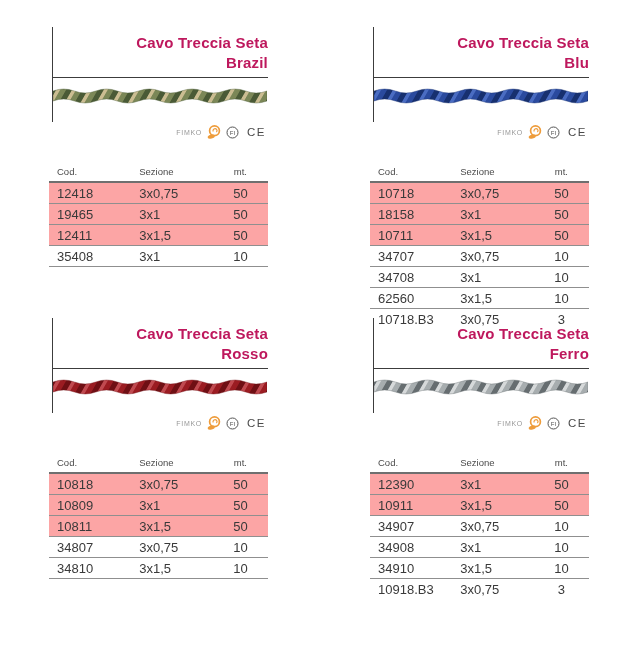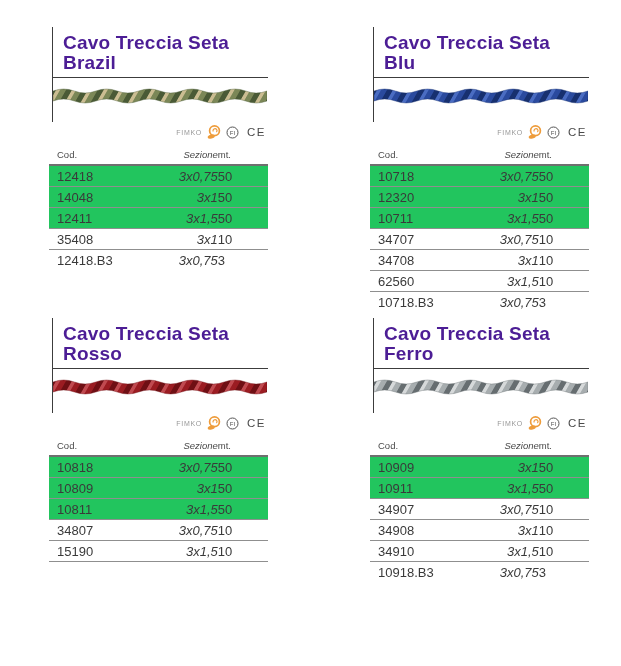--- a/index.html
+++ b/index.html
@@ -9,35 +9,35 @@
     -webkit-font-smoothing:antialiased;
   }
   .panel{position:absolute;width:219px;}
   .panel.p0{left:49px;top:27px;}
   .panel.p1{left:370px;top:27px;}
   .panel.p2{left:49px;top:318px;}
   .panel.p3{left:370px;top:318px;}
 
   .head{margin-left:3px;border-left:1.5px solid #3c3c3c;padding-bottom:15px;}
   .title-block{padding:6px 0 4px 10px;border-bottom:1.5px solid #3c3c3c;}
-  .title{font-size:19px;line-height:20px;color:#4c1d95;font-weight:600;letter-spacing:.2px;}
+  .title{font-size:15px;line-height:20px;color:#be185d;font-weight:600;letter-spacing:.2px;text-align:right;}
 
   .cable{display:block;margin-top:7px;width:214px;height:22px;}
 
   .certs{display:flex;justify-content:flex-end;align-items:center;gap:4px;height:18px;margin-top:1px;padding-right:2px;}
   .fimko{font-size:7px;letter-spacing:.7px;color:#989898;}
   .ce{font-size:11.5px;color:#4a4a4a;letter-spacing:1.5px;margin-left:4px;font-weight:400;}
 
-  table{width:219px;border-collapse:collapse;margin-top:3px;table-layout:fixed;}
+  table{width:219px;border-collapse:collapse;margin-top:20px;table-layout:fixed;}
   th{font-size:9.5px;font-weight:400;color:#4a4a4a;height:20px;border-bottom:2px solid #6f6f6f;padding:0;vertical-align:middle;}
   td{font-size:13px;color:#3a3a3a;height:20px;border-bottom:1px solid #8f8f8f;padding:0;vertical-align:middle;}
   .c1{text-align:left;padding-left:8px;width:40%;}
-  .c2{text-align:right;width:38%;font-style:italic;}
-  .c3{text-align:left;padding-right:5px;width:22%;}
-  tr.shaded td{background:#22c55e;}
+  .c2{text-align:left;width:38%;}
+  .c3{text-align:center;padding-right:5px;width:22%;}
+  tr.shaded td{background:#fca5a5;}
   tr.last td{border-bottom:none;}
 </style>
 </head>
 <body>
 
 <div class="panel p0">
   <div class="head">
     <div class="title-block">
       <div class="title">Cavo Treccia Seta</div>
       <div class="title">Brazil</div>
@@ -75,38 +75,33 @@
         <th class="c3">mt.</th>
       </tr>
     </thead>
     <tbody>
       <tr class="shaded">
           <td class="c1">12418</td>
           <td class="c2">3x0,75</td>
           <td class="c3">50</td>
         </tr>
       <tr class="shaded">
-          <td class="c1">14048</td>
+          <td class="c1">19465</td>
           <td class="c2">3x1</td>
           <td class="c3">50</td>
         </tr>
       <tr class="shaded">
           <td class="c1">12411</td>
           <td class="c2">3x1,5</td>
           <td class="c3">50</td>
         </tr>
       <tr>
           <td class="c1">35408</td>
           <td class="c2">3x1</td>
           <td class="c3">10</td>
-        </tr>
-      <tr class="last">
-          <td class="c1">12418.B3</td>
-          <td class="c2">3x0,75</td>
-          <td class="c3">3</td>
         </tr>
     </tbody>
   </table>
 </div>
 
 <div class="panel p1">
   <div class="head">
     <div class="title-block">
       <div class="title">Cavo Treccia Seta</div>
       <div class="title">Blu</div>
@@ -144,21 +139,21 @@
         <th class="c3">mt.</th>
       </tr>
     </thead>
     <tbody>
       <tr class="shaded">
           <td class="c1">10718</td>
           <td class="c2">3x0,75</td>
           <td class="c3">50</td>
         </tr>
       <tr class="shaded">
-          <td class="c1">12320</td>
+          <td class="c1">18158</td>
           <td class="c2">3x1</td>
           <td class="c3">50</td>
         </tr>
       <tr class="shaded">
           <td class="c1">10711</td>
           <td class="c2">3x1,5</td>
           <td class="c3">50</td>
         </tr>
       <tr>
           <td class="c1">34707</td>
@@ -238,21 +233,21 @@
           <td class="c1">10811</td>
           <td class="c2">3x1,5</td>
           <td class="c3">50</td>
         </tr>
       <tr>
           <td class="c1">34807</td>
           <td class="c2">3x0,75</td>
           <td class="c3">10</td>
         </tr>
       <tr>
-          <td class="c1">15190</td>
+          <td class="c1">34810</td>
           <td class="c2">3x1,5</td>
           <td class="c3">10</td>
         </tr>
     </tbody>
   </table>
 </div>
 
 <div class="panel p3">
   <div class="head">
     <div class="title-block">
@@ -287,21 +282,21 @@
   <table>
     <thead>
       <tr>
         <th class="c1">Cod.</th>
         <th class="c2">Sezione</th>
         <th class="c3">mt.</th>
       </tr>
     </thead>
     <tbody>
       <tr class="shaded">
-          <td class="c1">10909</td>
+          <td class="c1">12390</td>
           <td class="c2">3x1</td>
           <td class="c3">50</td>
         </tr>
       <tr class="shaded">
           <td class="c1">10911</td>
           <td class="c2">3x1,5</td>
           <td class="c3">50</td>
         </tr>
       <tr>
           <td class="c1">34907</td>

